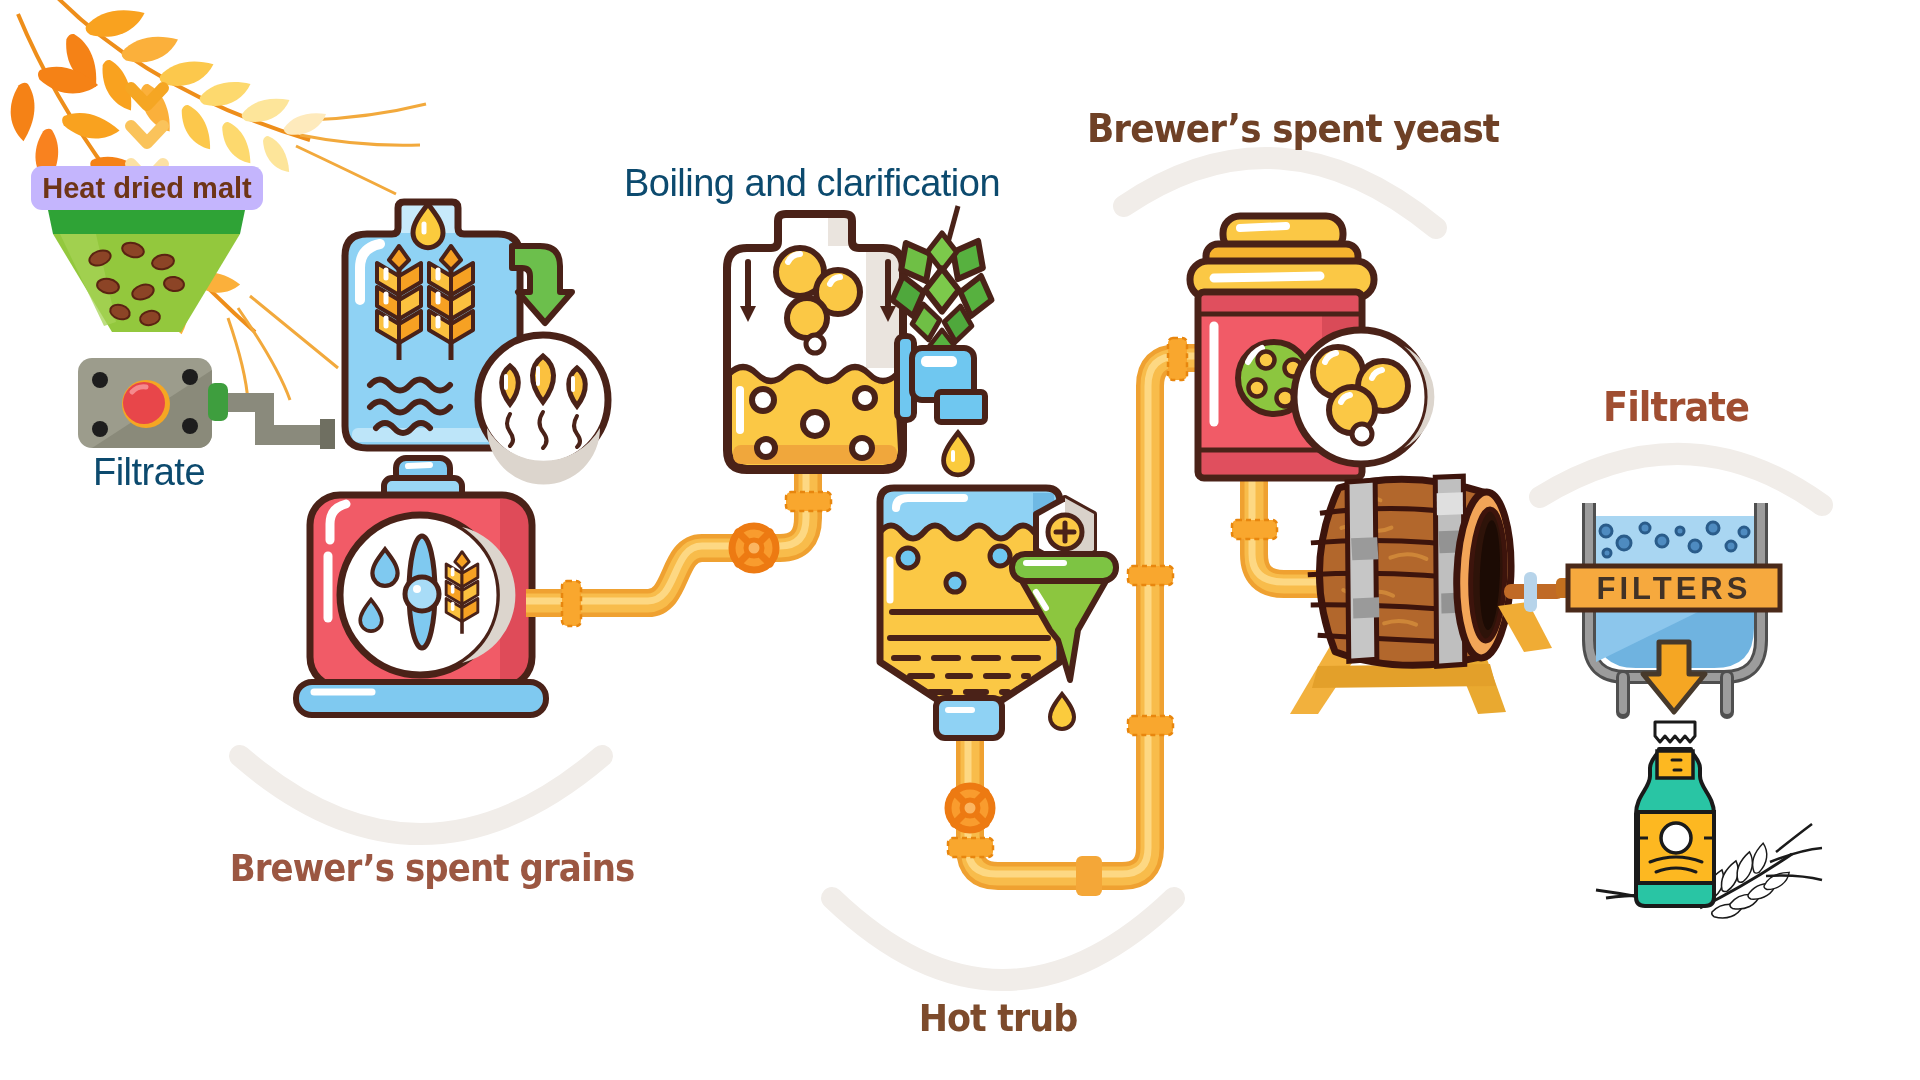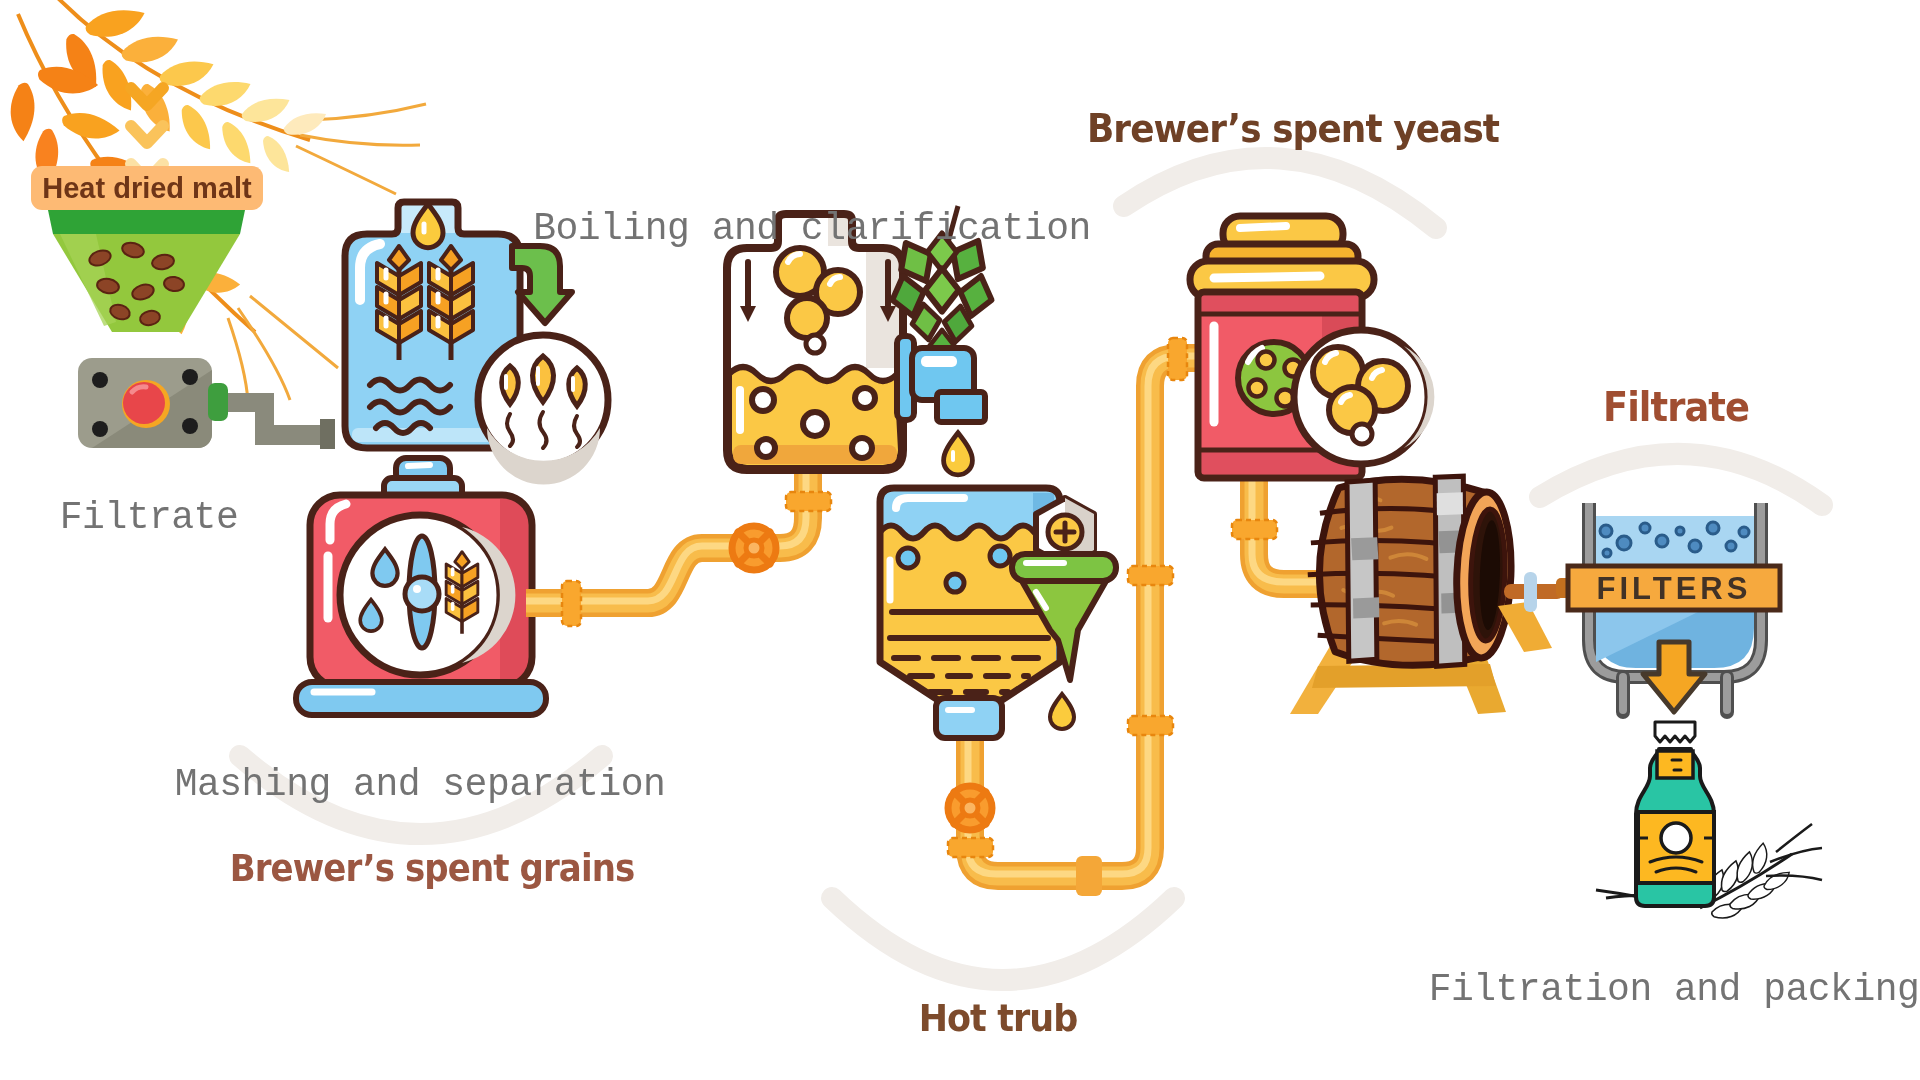--- a/index.html
+++ b/index.html
@@ -1,23 +1,23 @@
 <!DOCTYPE html>
 <html><head>
 <meta charset="utf-8">
 <style>
   html,body{margin:0;padding:0;background:#ffffff;}
   #stage{position:relative;width:1920px;height:1080px;overflow:hidden;background:#ffffff;
          font-family:"Liberation Sans",sans-serif;}
   #art{position:absolute;left:0;top:0;}
   .lbl{position:absolute;white-space:nowrap;transform:translate(-50%,-50%);}
-  .serif{font-family:Liberation Mono, monospace;font-size:38px;color:#737373;letter-spacing:-0.5px;margin-top:45px;}
+  .serif{font-family:Liberation Sans, sans-serif;font-size:38px;color:#0c4a6e;letter-spacing:-0.5px;}
   .comic{font-family:"DejaVu Sans",sans-serif;font-weight:bold;letter-spacing:-1px;
          transform:translate(-50%,-50%) scaleX(.92);}
-  .badge{position:absolute;left:31px;top:166px;width:232px;height:44px;background:#fdba74;
+  .badge{position:absolute;left:31px;top:166px;width:232px;height:44px;background:#c4b5fd;
          border-radius:11px;display:flex;align-items:center;justify-content:center;
          font-family:"Liberation Sans",sans-serif;font-weight:bold;font-size:29px;color:#6e3517;}
   .c-grains{font-size:37px;color:#9b5742;}
   .c-trub{font-size:38px;color:#7d4b2c;}
   .c-yeast{font-size:39px;color:#6f4126;}
   .c-filtrate{font-size:40px;color:#a04e31;}
 </style>
 </head>
 <body>
 
@@ -421,21 +421,19 @@
   <path d="M1672,760 h9 M1674,770 h7" stroke="#1a1a1a" stroke-width="3" stroke-linecap="round"></path>
   <rect x="1638" y="812" width="76" height="71" fill="#fdb821" stroke="#1a1a1a" stroke-width="4"></rect>
   <circle cx="1676" cy="838" r="15" fill="#ffffff" stroke="#1a1a1a" stroke-width="3.5"></circle>
   <path d="M1650,862 Q1676,852 1702,862 M1656,872 Q1676,864 1696,872" stroke="#1a1a1a" stroke-width="3" fill="none" stroke-linecap="round"></path>
   <path d="M1638,838 h10 M1704,838 h10" stroke="#1a1a1a" stroke-width="3"></path>
 </g>
 </svg>
 
 <div class="badge">Heat dried malt</div>
 <div class="lbl serif" style="left:149px;top:472px;">Filtrate</div>
-<div class="lbl serif" style="left:420px;top:739px;">Mashing and separation</div>
 <div class="lbl serif" style="left:812px;top:183px;">Boiling and clarification</div>
-<div class="lbl serif" style="left:1674px;top:944px;">Filtration and packing</div>
 <div class="lbl comic c-grains" style="left:432px;top:868px;">Brewer’s spent grains</div>
 <div class="lbl comic c-trub" style="left:998px;top:1018px;">Hot trub</div>
 <div class="lbl comic c-yeast" style="left:1293px;top:128px;">Brewer’s spent yeast</div>
 <div class="lbl comic c-filtrate" style="left:1676px;top:407px;">Filtrate</div>
 
 </div>
 
 </body></html>

